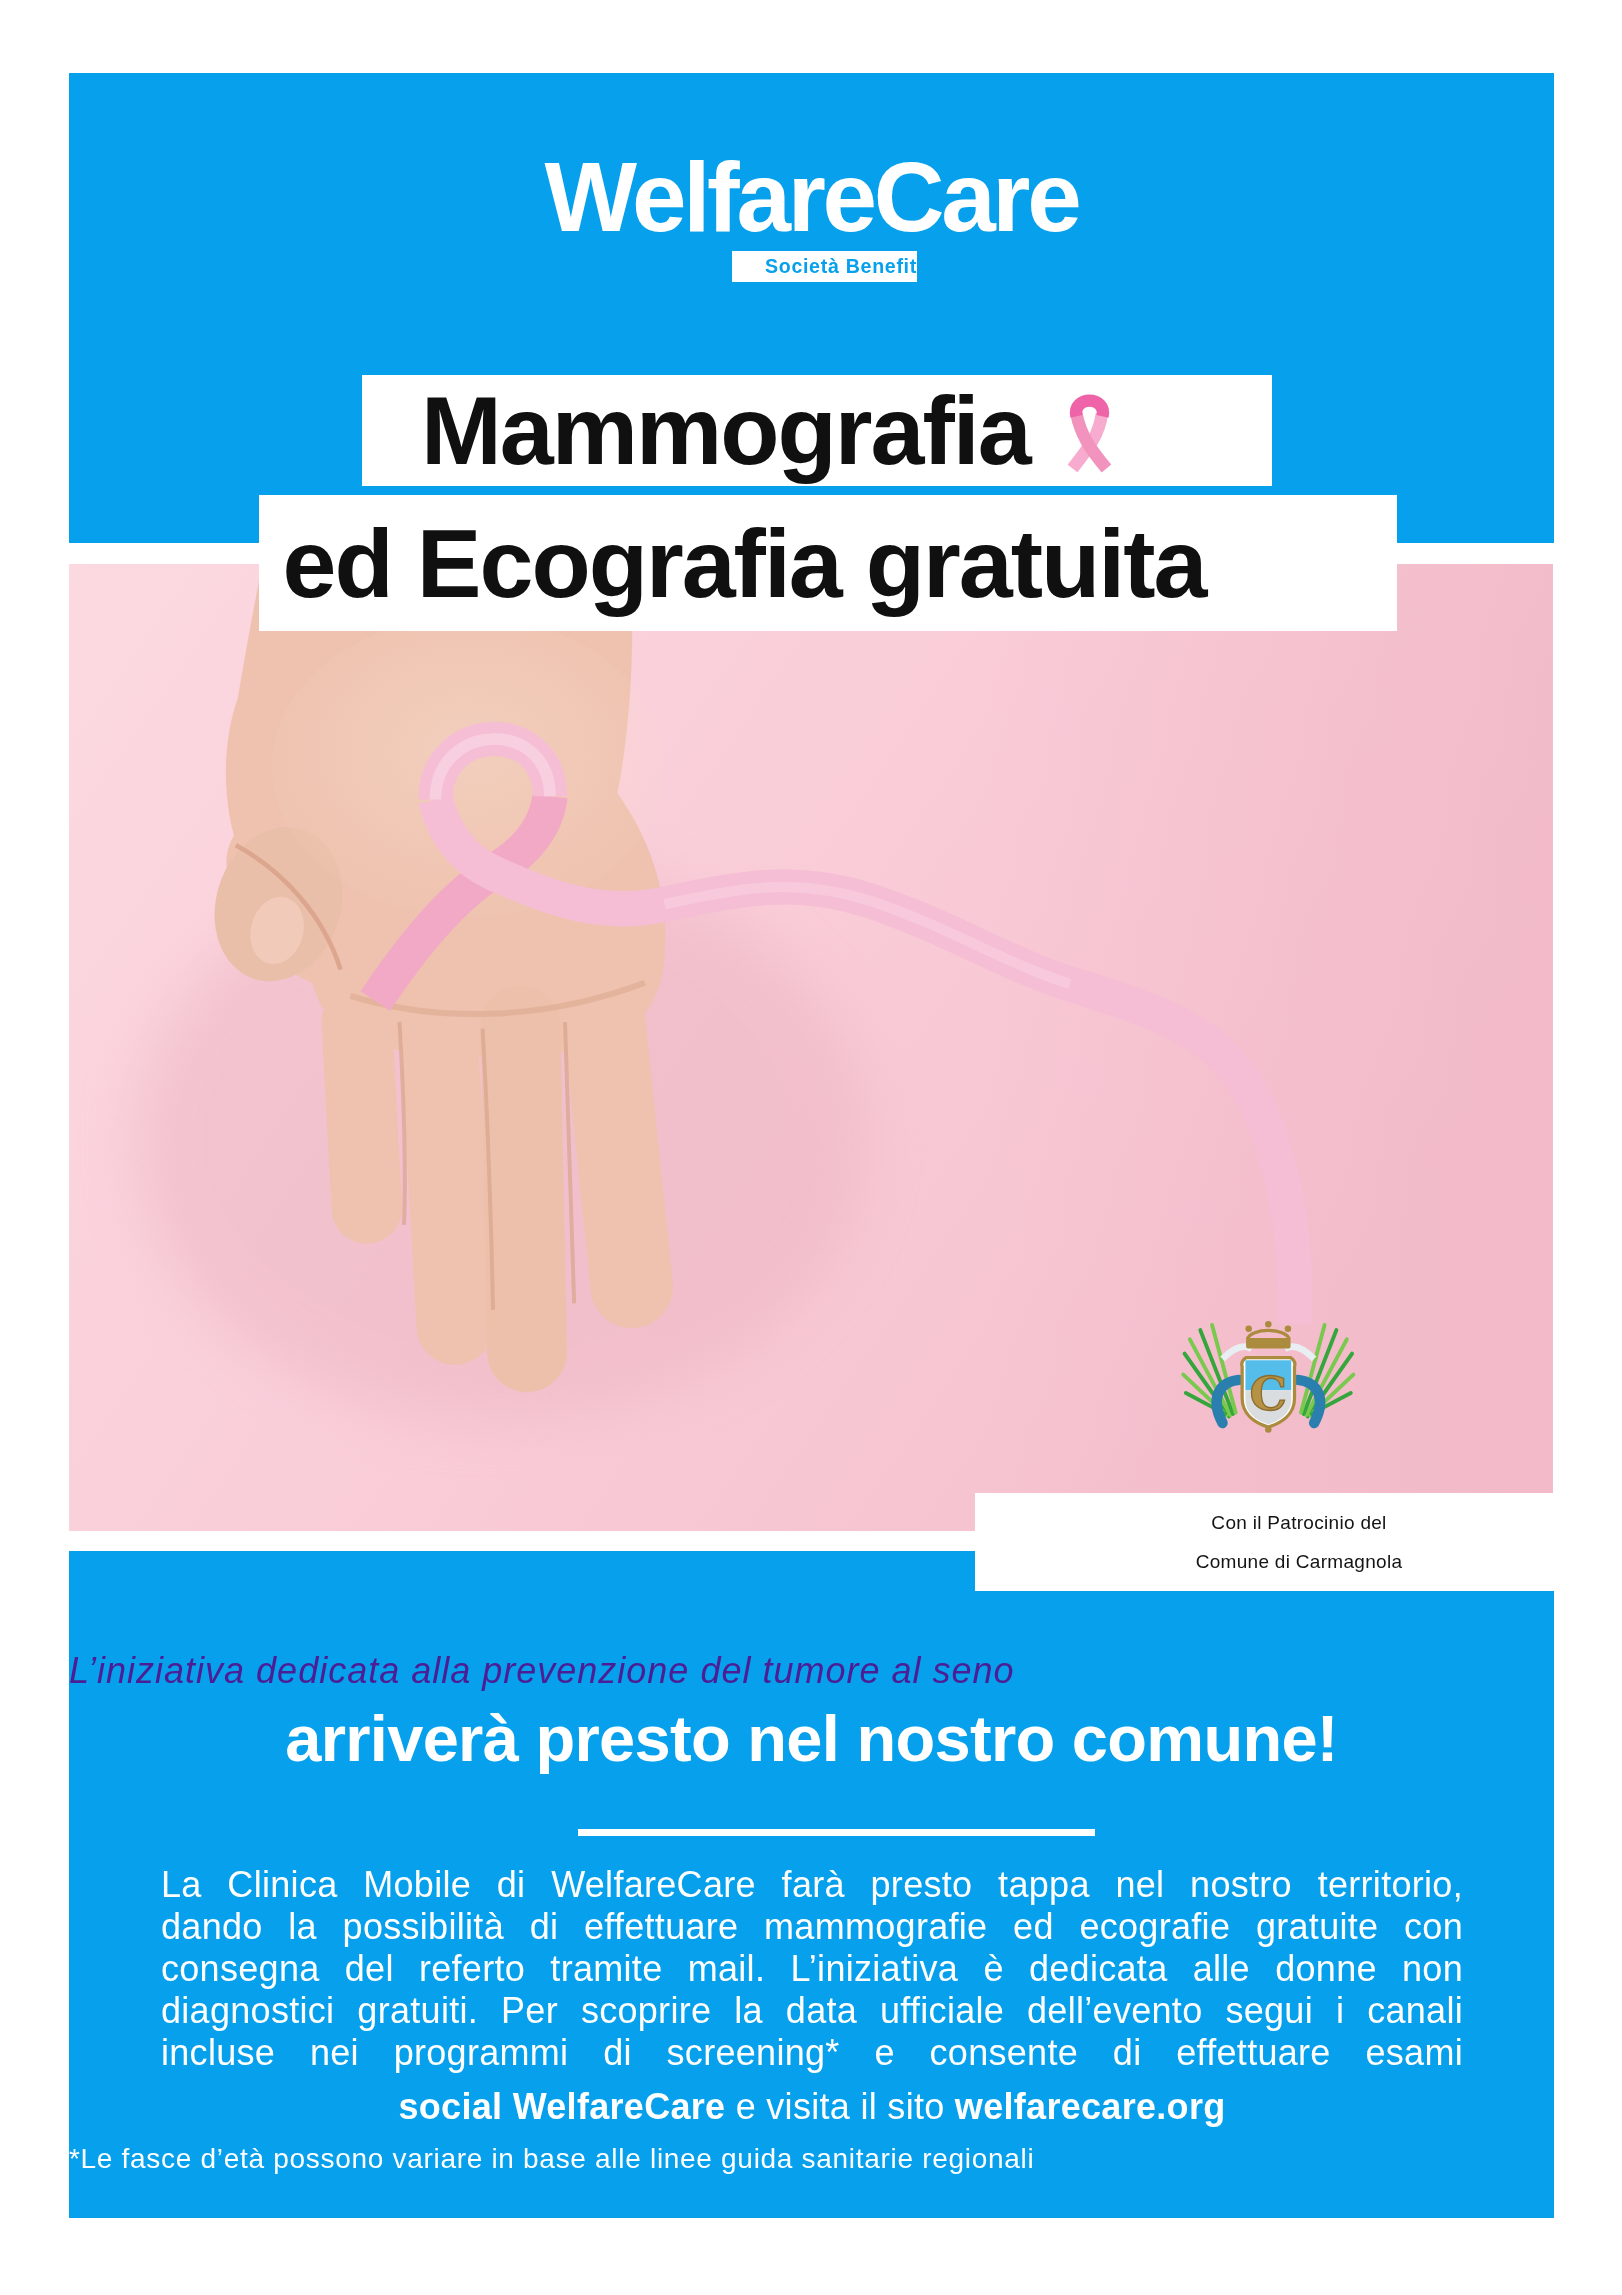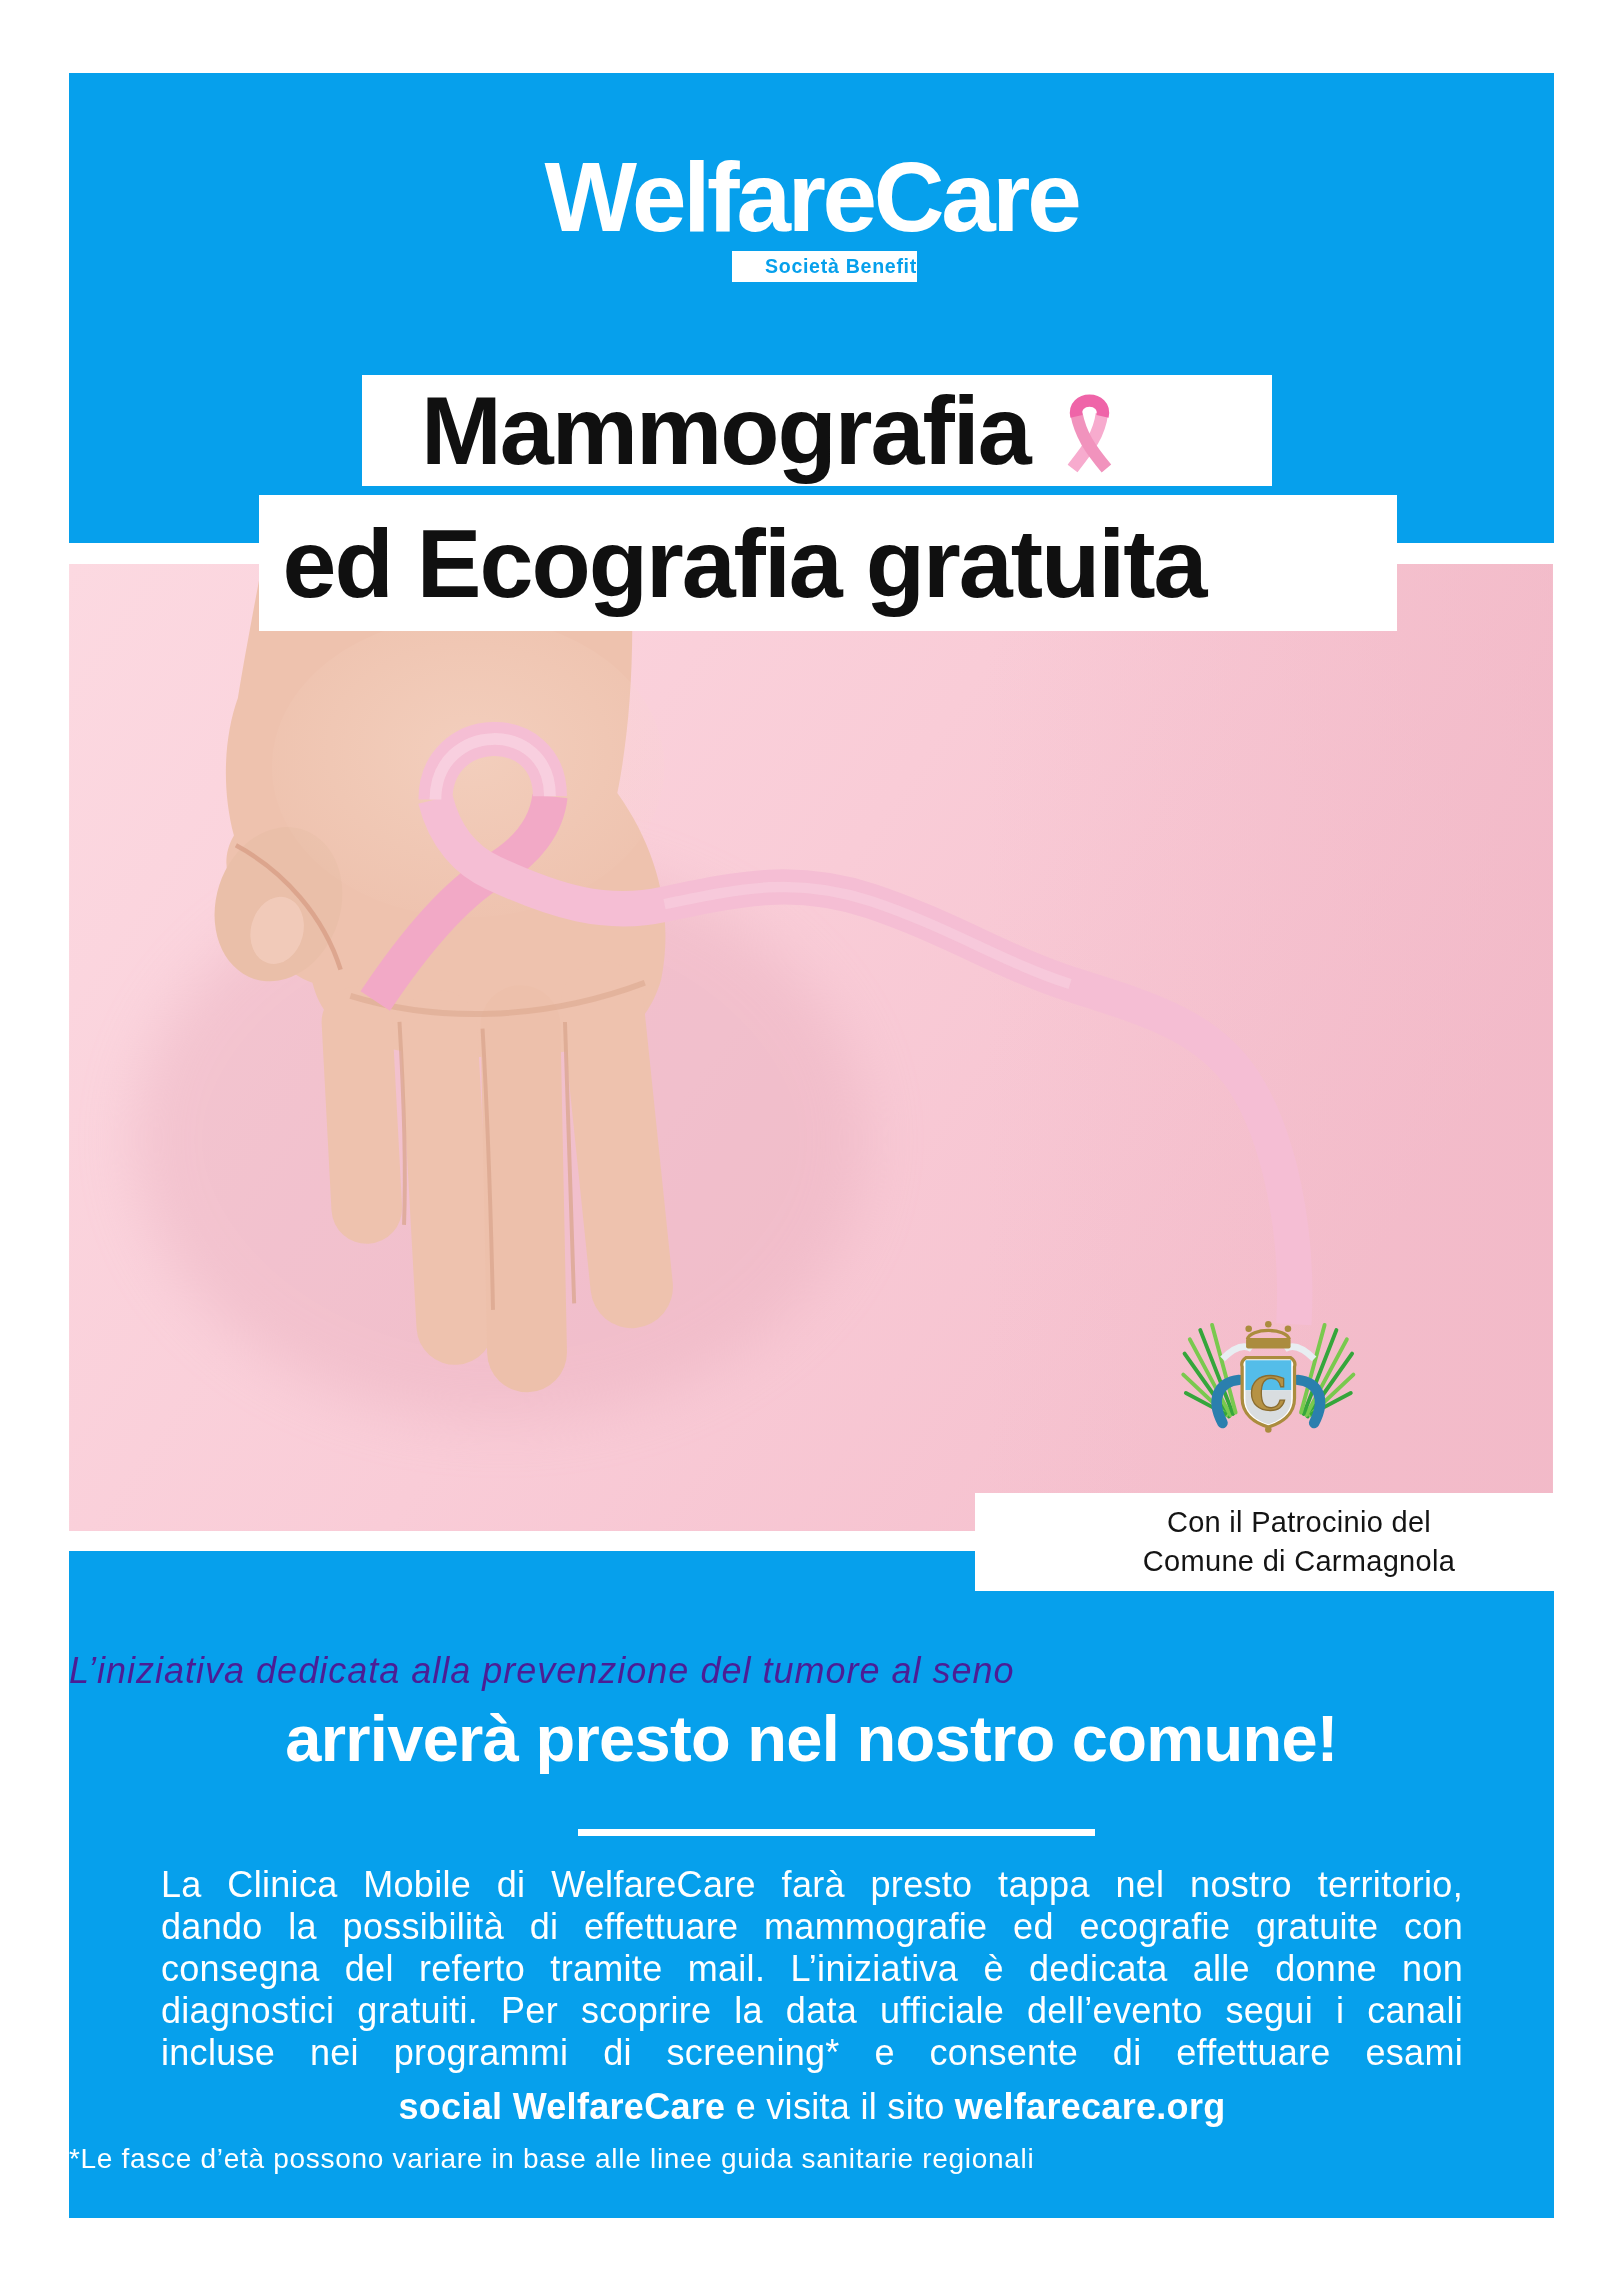--- a/index.html
+++ b/index.html
@@ -30,21 +30,21 @@
     display:flex;align-items:center;padding-left:23.6px;box-sizing:border-box;z-index:4;
   }
   .title-text{color:#101010;font-size:97px;font-weight:800;letter-spacing:-2px;line-height:1;white-space:nowrap;}
   .ribbon-ico{margin-left:30px;flex:0 0 auto;}
   
   .photo{position:absolute;left:69px;top:564px;width:1484px;height:967px;z-index:1;}
   
   .patronage{
     position:absolute;left:975px;top:1493px;width:648px;height:98px;background:#ffffff;z-index:5;
     display:flex;flex-direction:column;align-items:center;justify-content:center;
-    color:#141414;font-size:29px;line-height:39px;text-align:center;letter-spacing:0.3px;
+    color:#141414;font-size:19px;line-height:39px;text-align:center;letter-spacing:0.3px;
   }
   
   .subtitle{
     position:absolute;left:0;top:98px;width:100%;text-align:left;
     color:#4c1d95;font-size:36px;font-weight:400;letter-spacing:1px;line-height:1.2;font-style:italic;
   }
   .headline{
     position:absolute;left:0;top:152px;width:100%;text-align:center;
     color:#ffffff;font-size:65px;font-weight:800;letter-spacing:-0.7px;line-height:1.1;
   }

